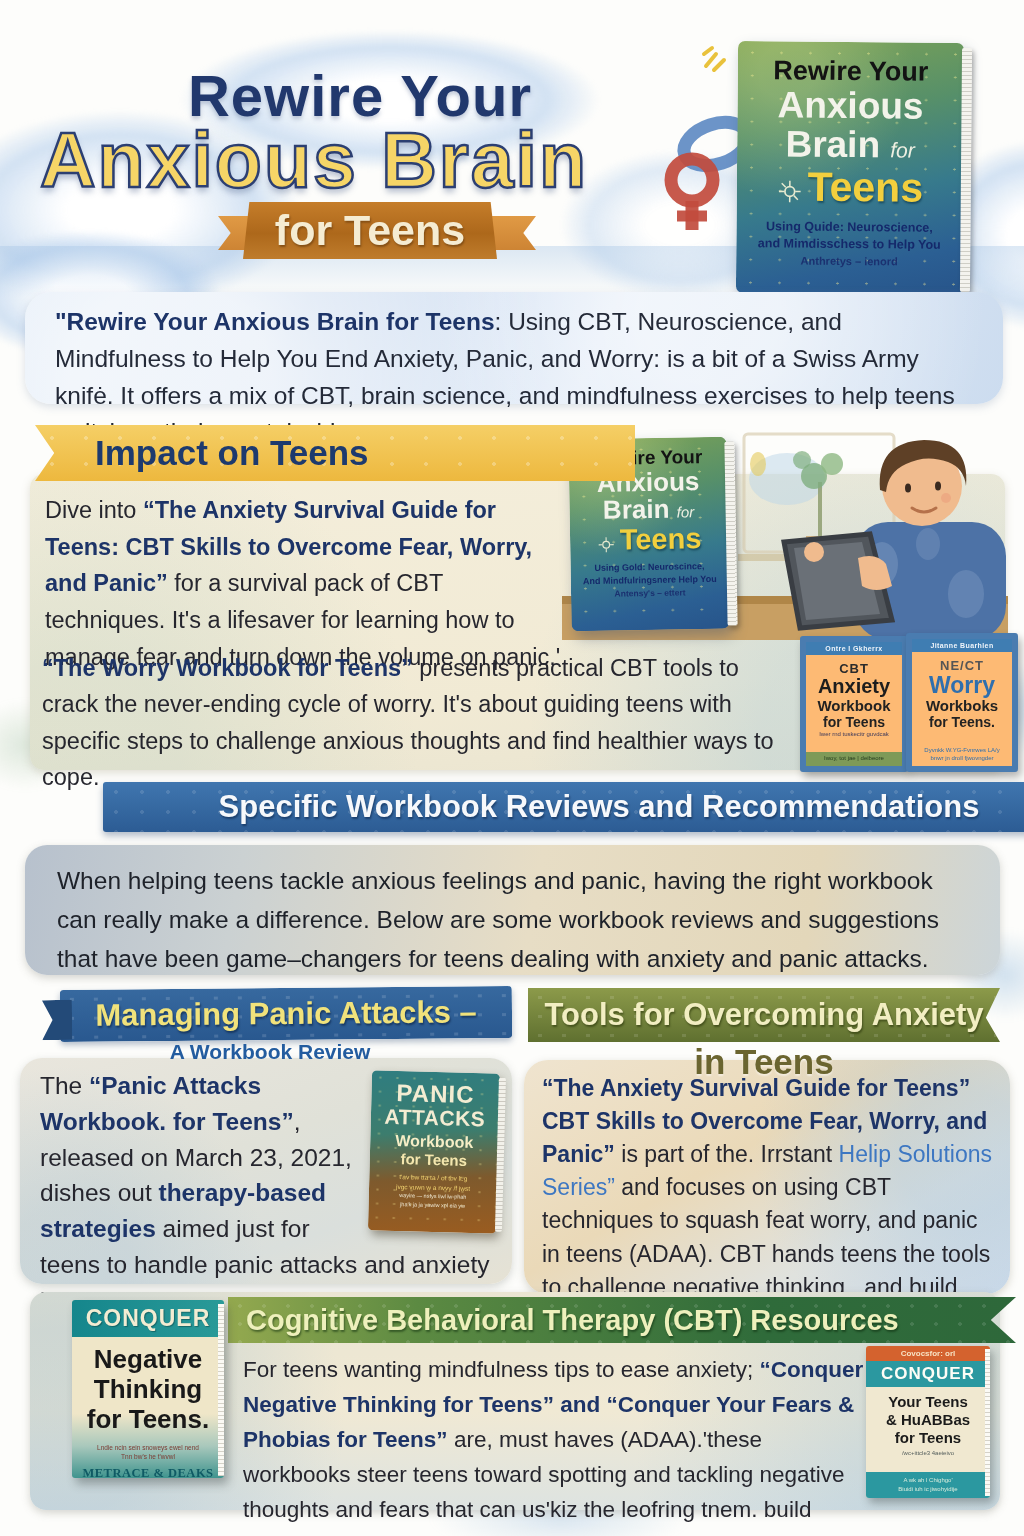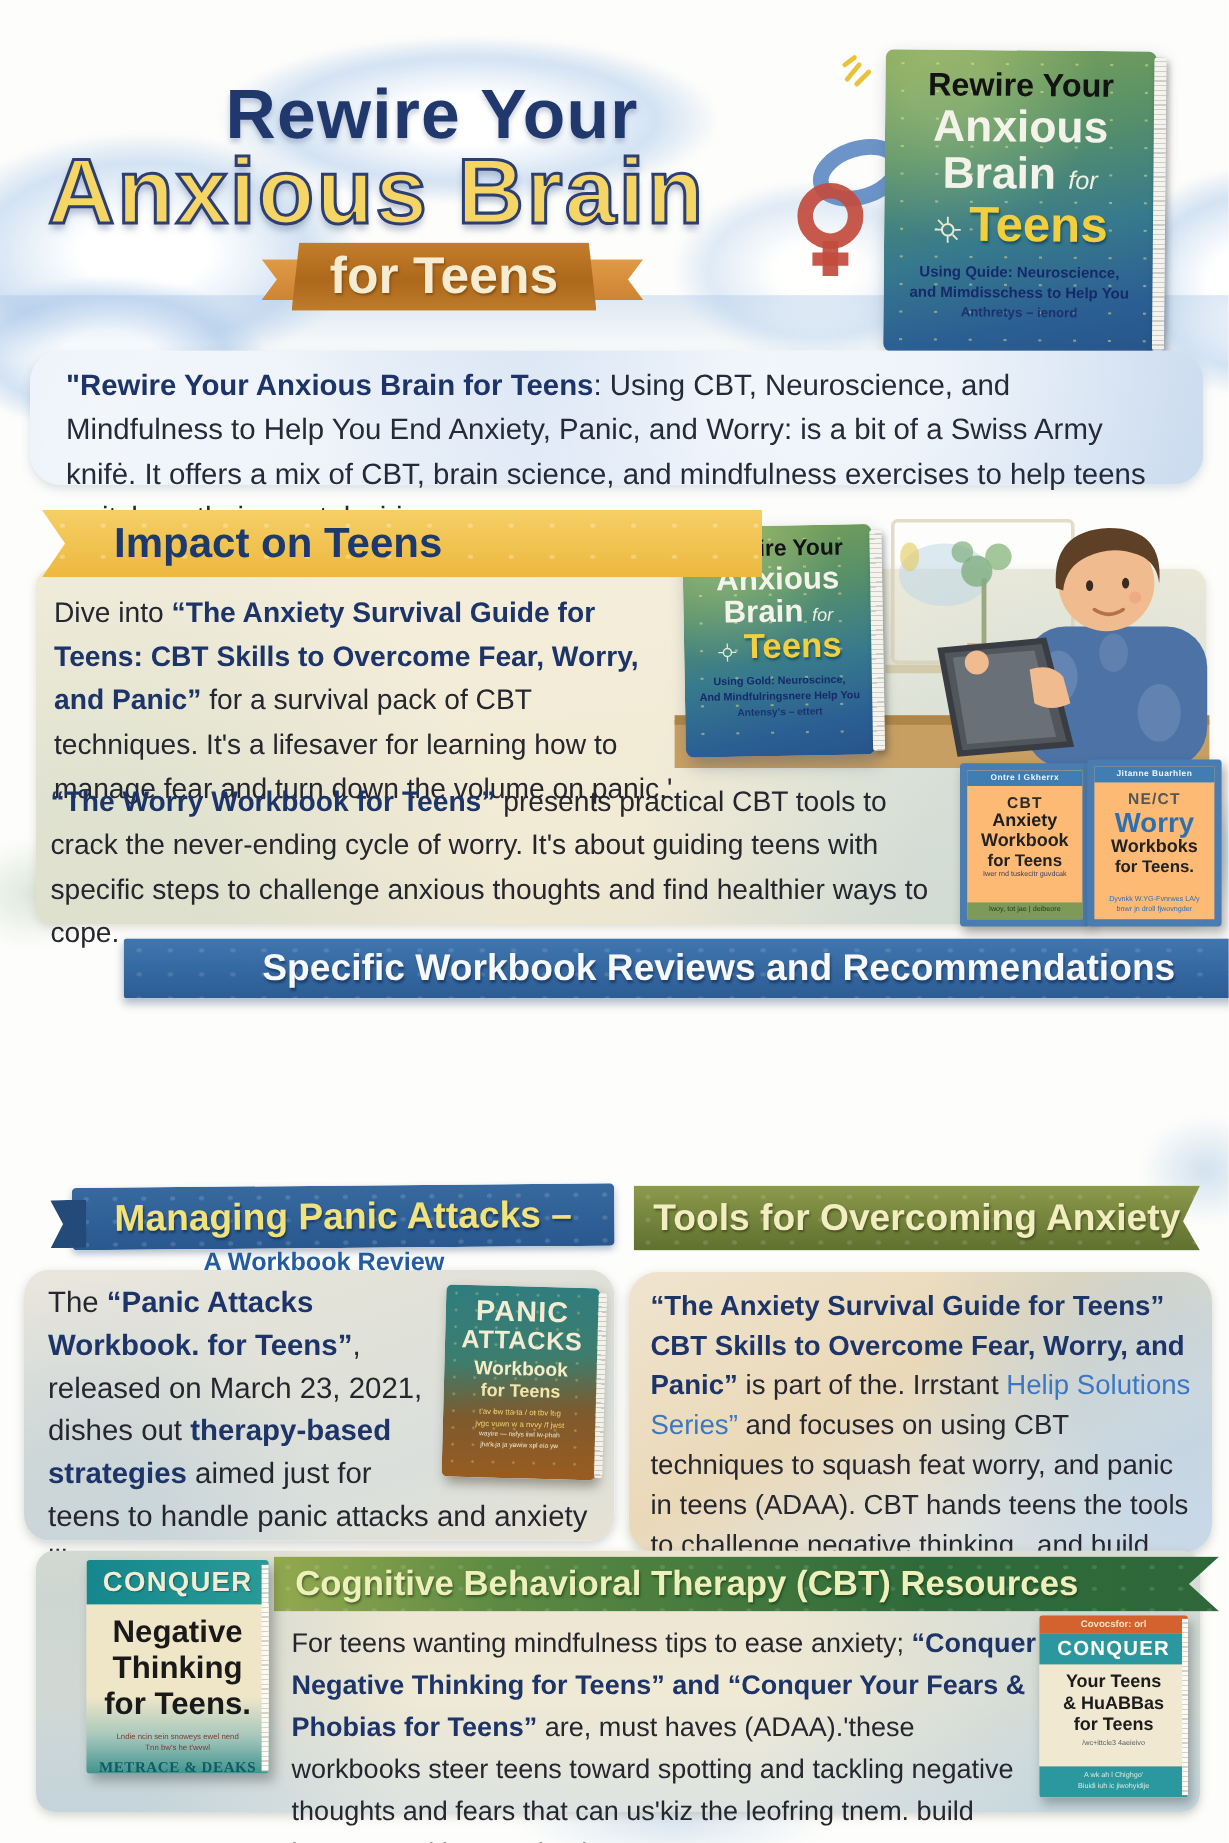--- a/index.html
+++ b/index.html
@@ -78,21 +78,21 @@
      box-shadow:0 3px 6px rgba(150,110,30,.3);
      line-height:56px;padding-left:60px;font-size:35px;font-weight:800;color:#1d3a6e;}
   .impact-p1{left:45px;top:492px;width:520px;font-size:23.5px;line-height:1.56;color:#26262e;}
   .impact-p2{left:42px;top:650px;width:752px;font-size:23.5px;line-height:1.55;color:#26262e;}
   
   .mini{position:absolute;background:#fdba74;border:6px solid #4a7cb0;border-radius:3px;
      box-shadow:3px 5px 9px rgba(0,0,0,.3);display:flex;flex-direction:column;align-items:center;overflow:hidden;}
   .mini-band{width:100%;background:#3f7db2;color:#eef4fa;font-size:7px;font-weight:700;
      text-align:center;padding:3px 1px;letter-spacing:.4px;}
   .mini-t1{font-size:13px;font-weight:700;color:#2b2b2b;margin-top:6px;letter-spacing:1px;}
-  .mini-t2{font-size:15px;font-weight:800;color:#1d1d1d;line-height:1.05;}
+  .mini-t2{font-size:20px;font-weight:800;color:#1d1d1d;line-height:1.05;}
   .mini-t2.blue{color:#2f6fae;font-size:23px;}
   .mini-t3{font-size:15px;font-weight:700;color:#222;line-height:1.15;}
   .mini-t4{font-size:14px;font-weight:700;color:#222;line-height:1.2;}
   .mini-tiny{font-size:6px;color:#3f3a5a;line-height:1.3;text-align:center;}
   .mini-tiny.blue{color:#2f6fae;}
   .mini-foot{margin-top:auto;width:100%;background:#7e9a58;color:#253c20;font-size:6px;
      text-align:center;padding:3px 1px;line-height:1.3;}
   
   .ribbon-blue{left:103px;top:782px;width:992px;height:50px;border-radius:3px;
      background:
@@ -325,40 +325,44 @@
 <div class="mini" style="left:906px;top:633px;width:100px;height:127px">
   <div class="mini-band">Jitanne Buarhlen</div>
   <div class="mini-t1" style="color:#555">NE/CT</div>
   <div class="mini-t2 blue">Worry</div>
   <div class="mini-t3">Workboks</div>
   <div class="mini-t4">for Teens.</div>
   <div class="mini-tiny blue" style="margin-top:auto;margin-bottom:3px"><span>Dyvnkk W.YG-Fvnrwes LA/y</span><br><span>bnwr jn droll fjwovngder</span></div>
 </div>
 
 <div class="abs ribbon-blue">Specific Workbook Reviews and Recommendations</div>
+<div class="abs reviews-box">
+  <p class="reviews-text" style="margin:0">When helping teens tackle anxious feelings and panic, having the right workbook can really make a difference. Below are some workbook reviews and suggestions that have been game–changers for teens dealing with anxiety and panic attacks.</p>
+</div>
 
 <div class="abs panel-left"></div>
 <div class="abs ribbon-left">Managing Panic Attacks –</div>
 <div class="abs sub-left">A Workbook Review</div>
 <div class="abs body-left">
   <span class="pfloat">
     <span class="panic-cover" style="display:block">
       <span class="pc1" style="display:block">PANIC</span>
       <span class="pc2" style="display:block">ATTACKS</span>
       <span class="pc3" style="display:block">Workbook</span>
       <span class="pc4" style="display:block">for Teens</span>
       <span class="pcs" style="display:block"><span>t'av bw tta ta / ot tbv lt.g</span><br><span>jvgc vuwn w a nvvy /f jwst</span></span>
       <span class="pcf" style="display:block"><span>wayire — nsfys iiwl iw-phah</span><br><span>jha'k ja ja yawiw xpl eia yw</span></span>
     </span>
   </span>
   <span>The </span><span class="bnavy">“Panic Attacks Workbook. for Teens”</span><span>, released on March 23, 2021, dishes out </span><span class="bnavy">therapy-based strategies</span><span> aimed just for teens to handle panic attacks and anxiety like pros, </span><a class="link" href="#" style="text-decoration:none">amazon</a><span>.</span>
 </div>
 
 <div class="abs panel-right"></div>
 <div class="abs ribbon-right">Tools for Overcoming Anxiety</div>
+<div class="abs sub-right">in Teens</div>
 <div class="abs body-right">
   <span class="bnavy">“The Anxiety Survival Guide for Teens” CBT Skills to Overcome Fear, Worry, and Panic”</span><span> is part of the. Irrstant </span><a class="link2" href="#" style="text-decoration:none">Helip Solutions Series”</a><span> and focuses on using CBT techniques to squash feat worry, and panic in teens (ADAA). CBT hands teens the tools to challenge negative thinking.. and build coping skills to tackle anxious feelings.</span>
 </div>
 
 <div class="abs panel-bottom"></div>
 <div class="abs banner-green">Cognitive Behavioral Therapy (CBT) Resources</div>
 
 <div class="cq1">
   <div class="cq1-band">CONQUER</div>
   <div class="cq1-t" style="margin-top:8px">Negative</div>

